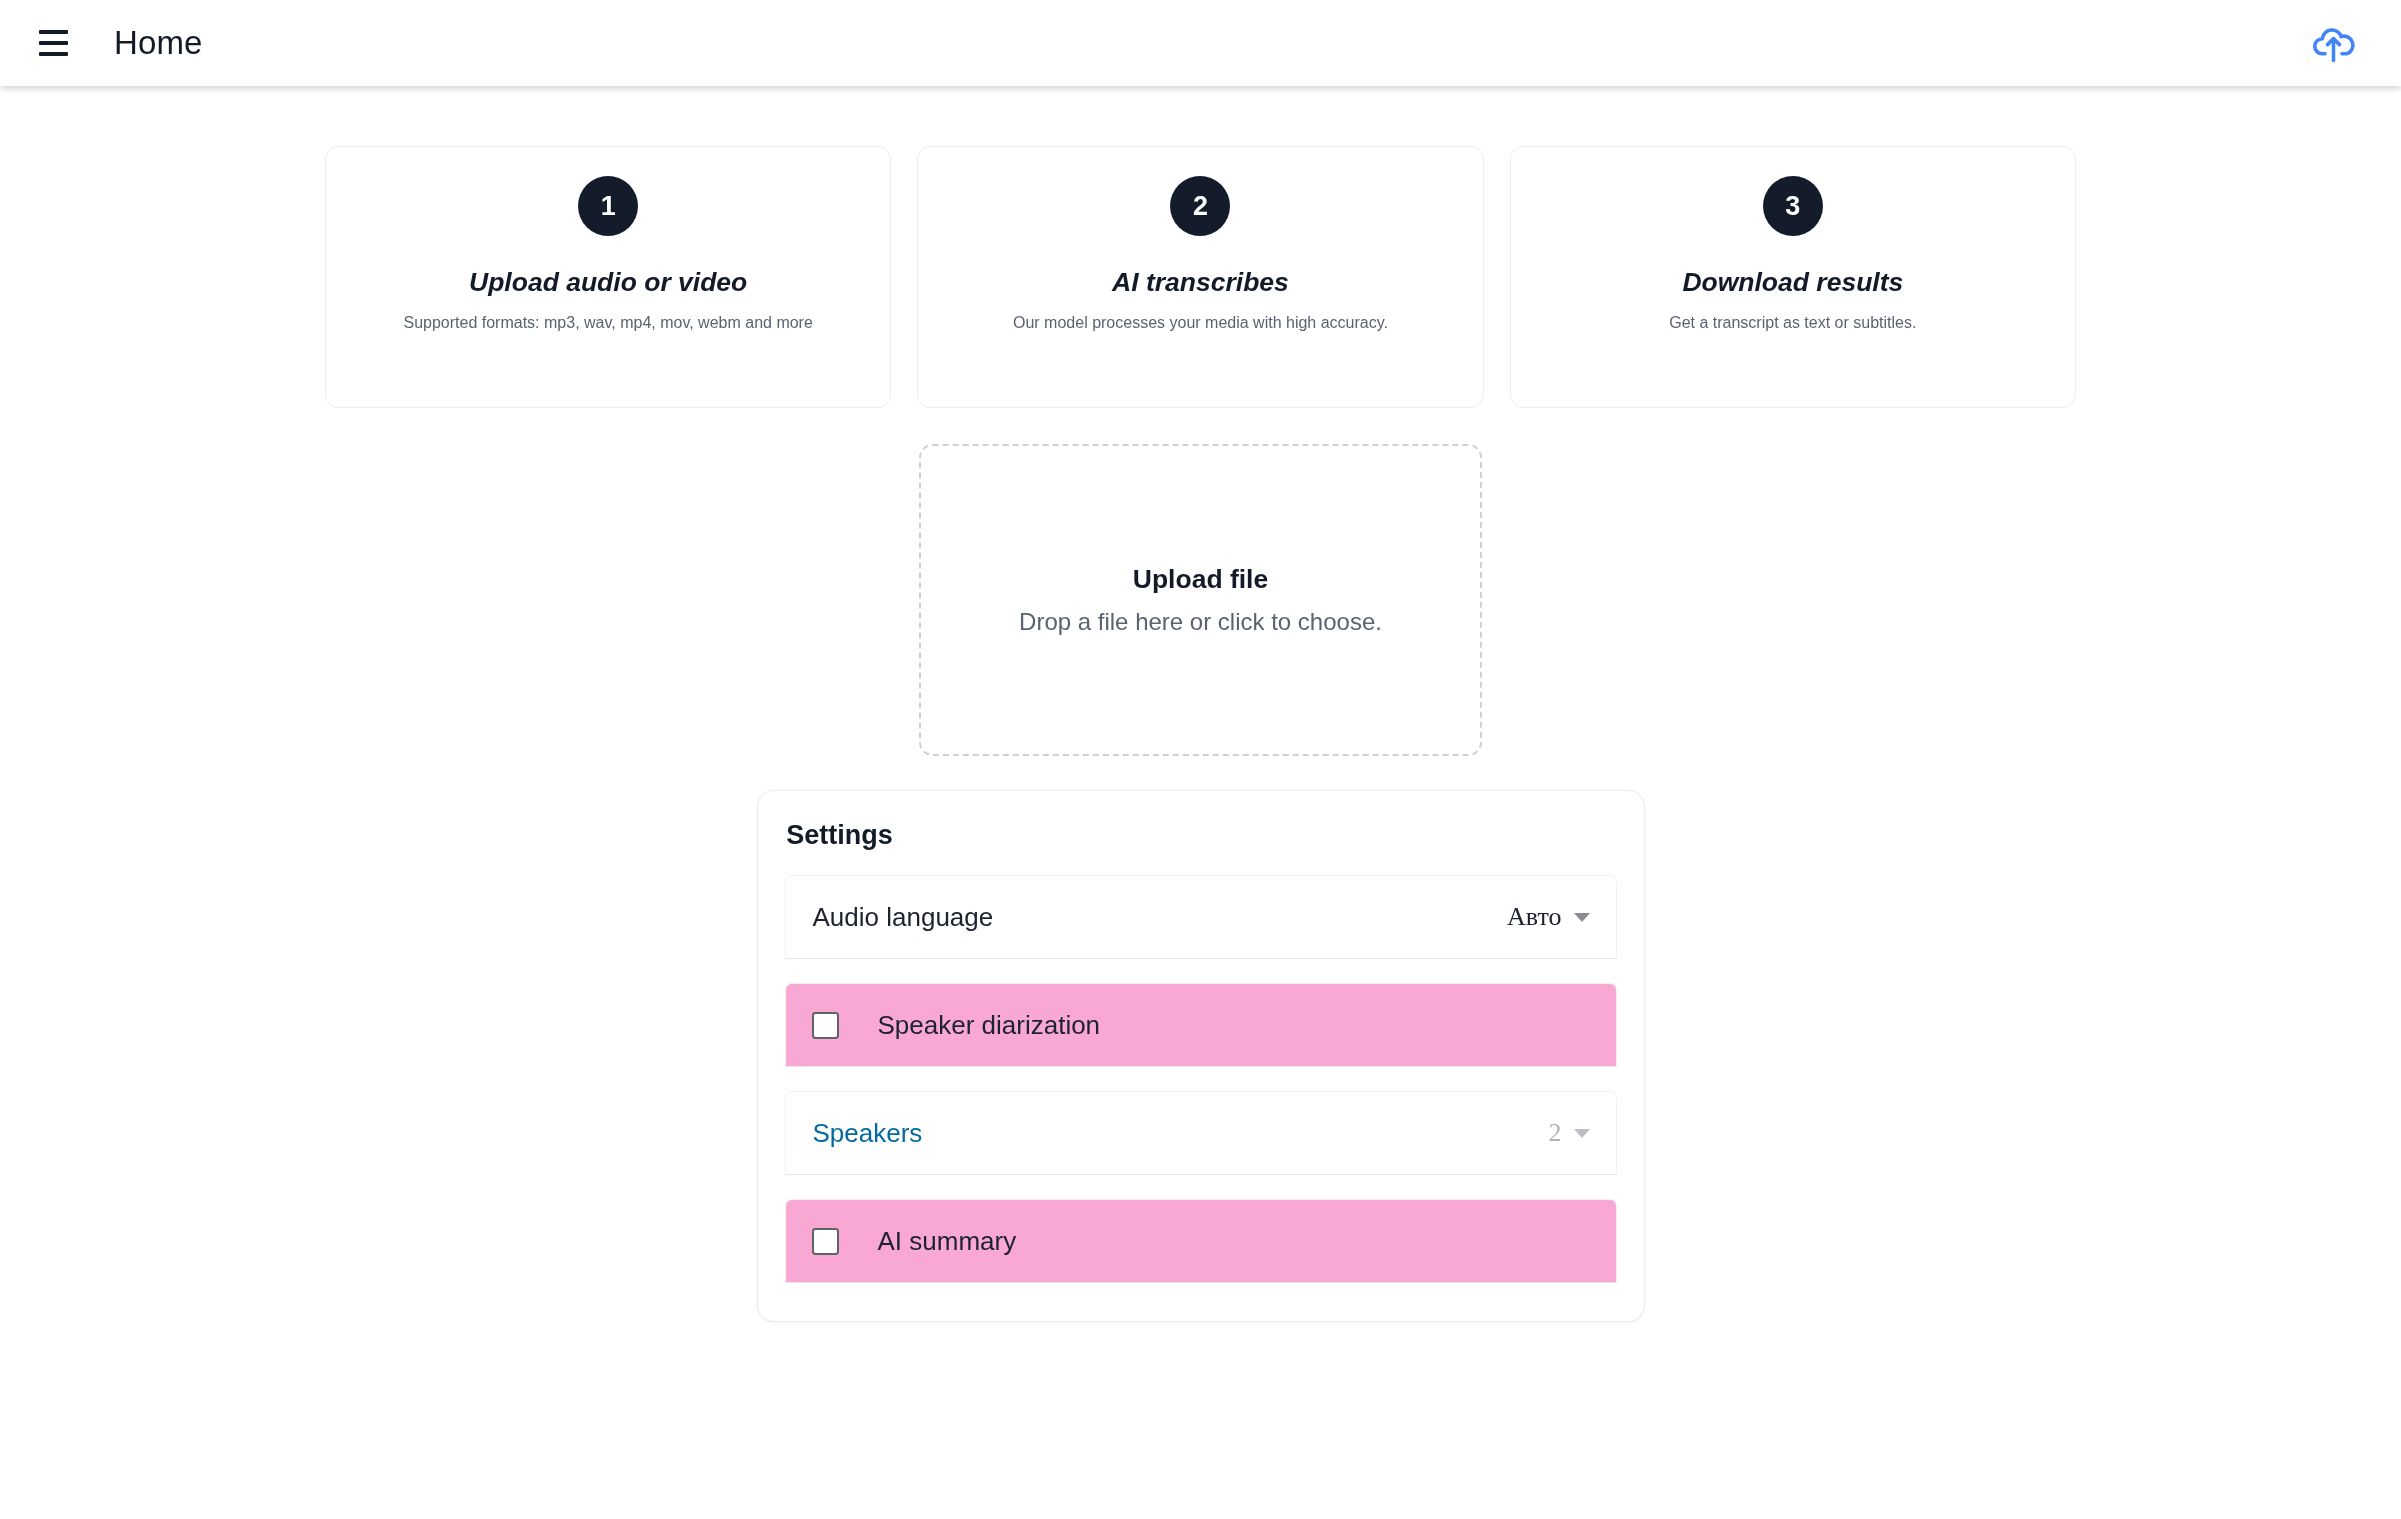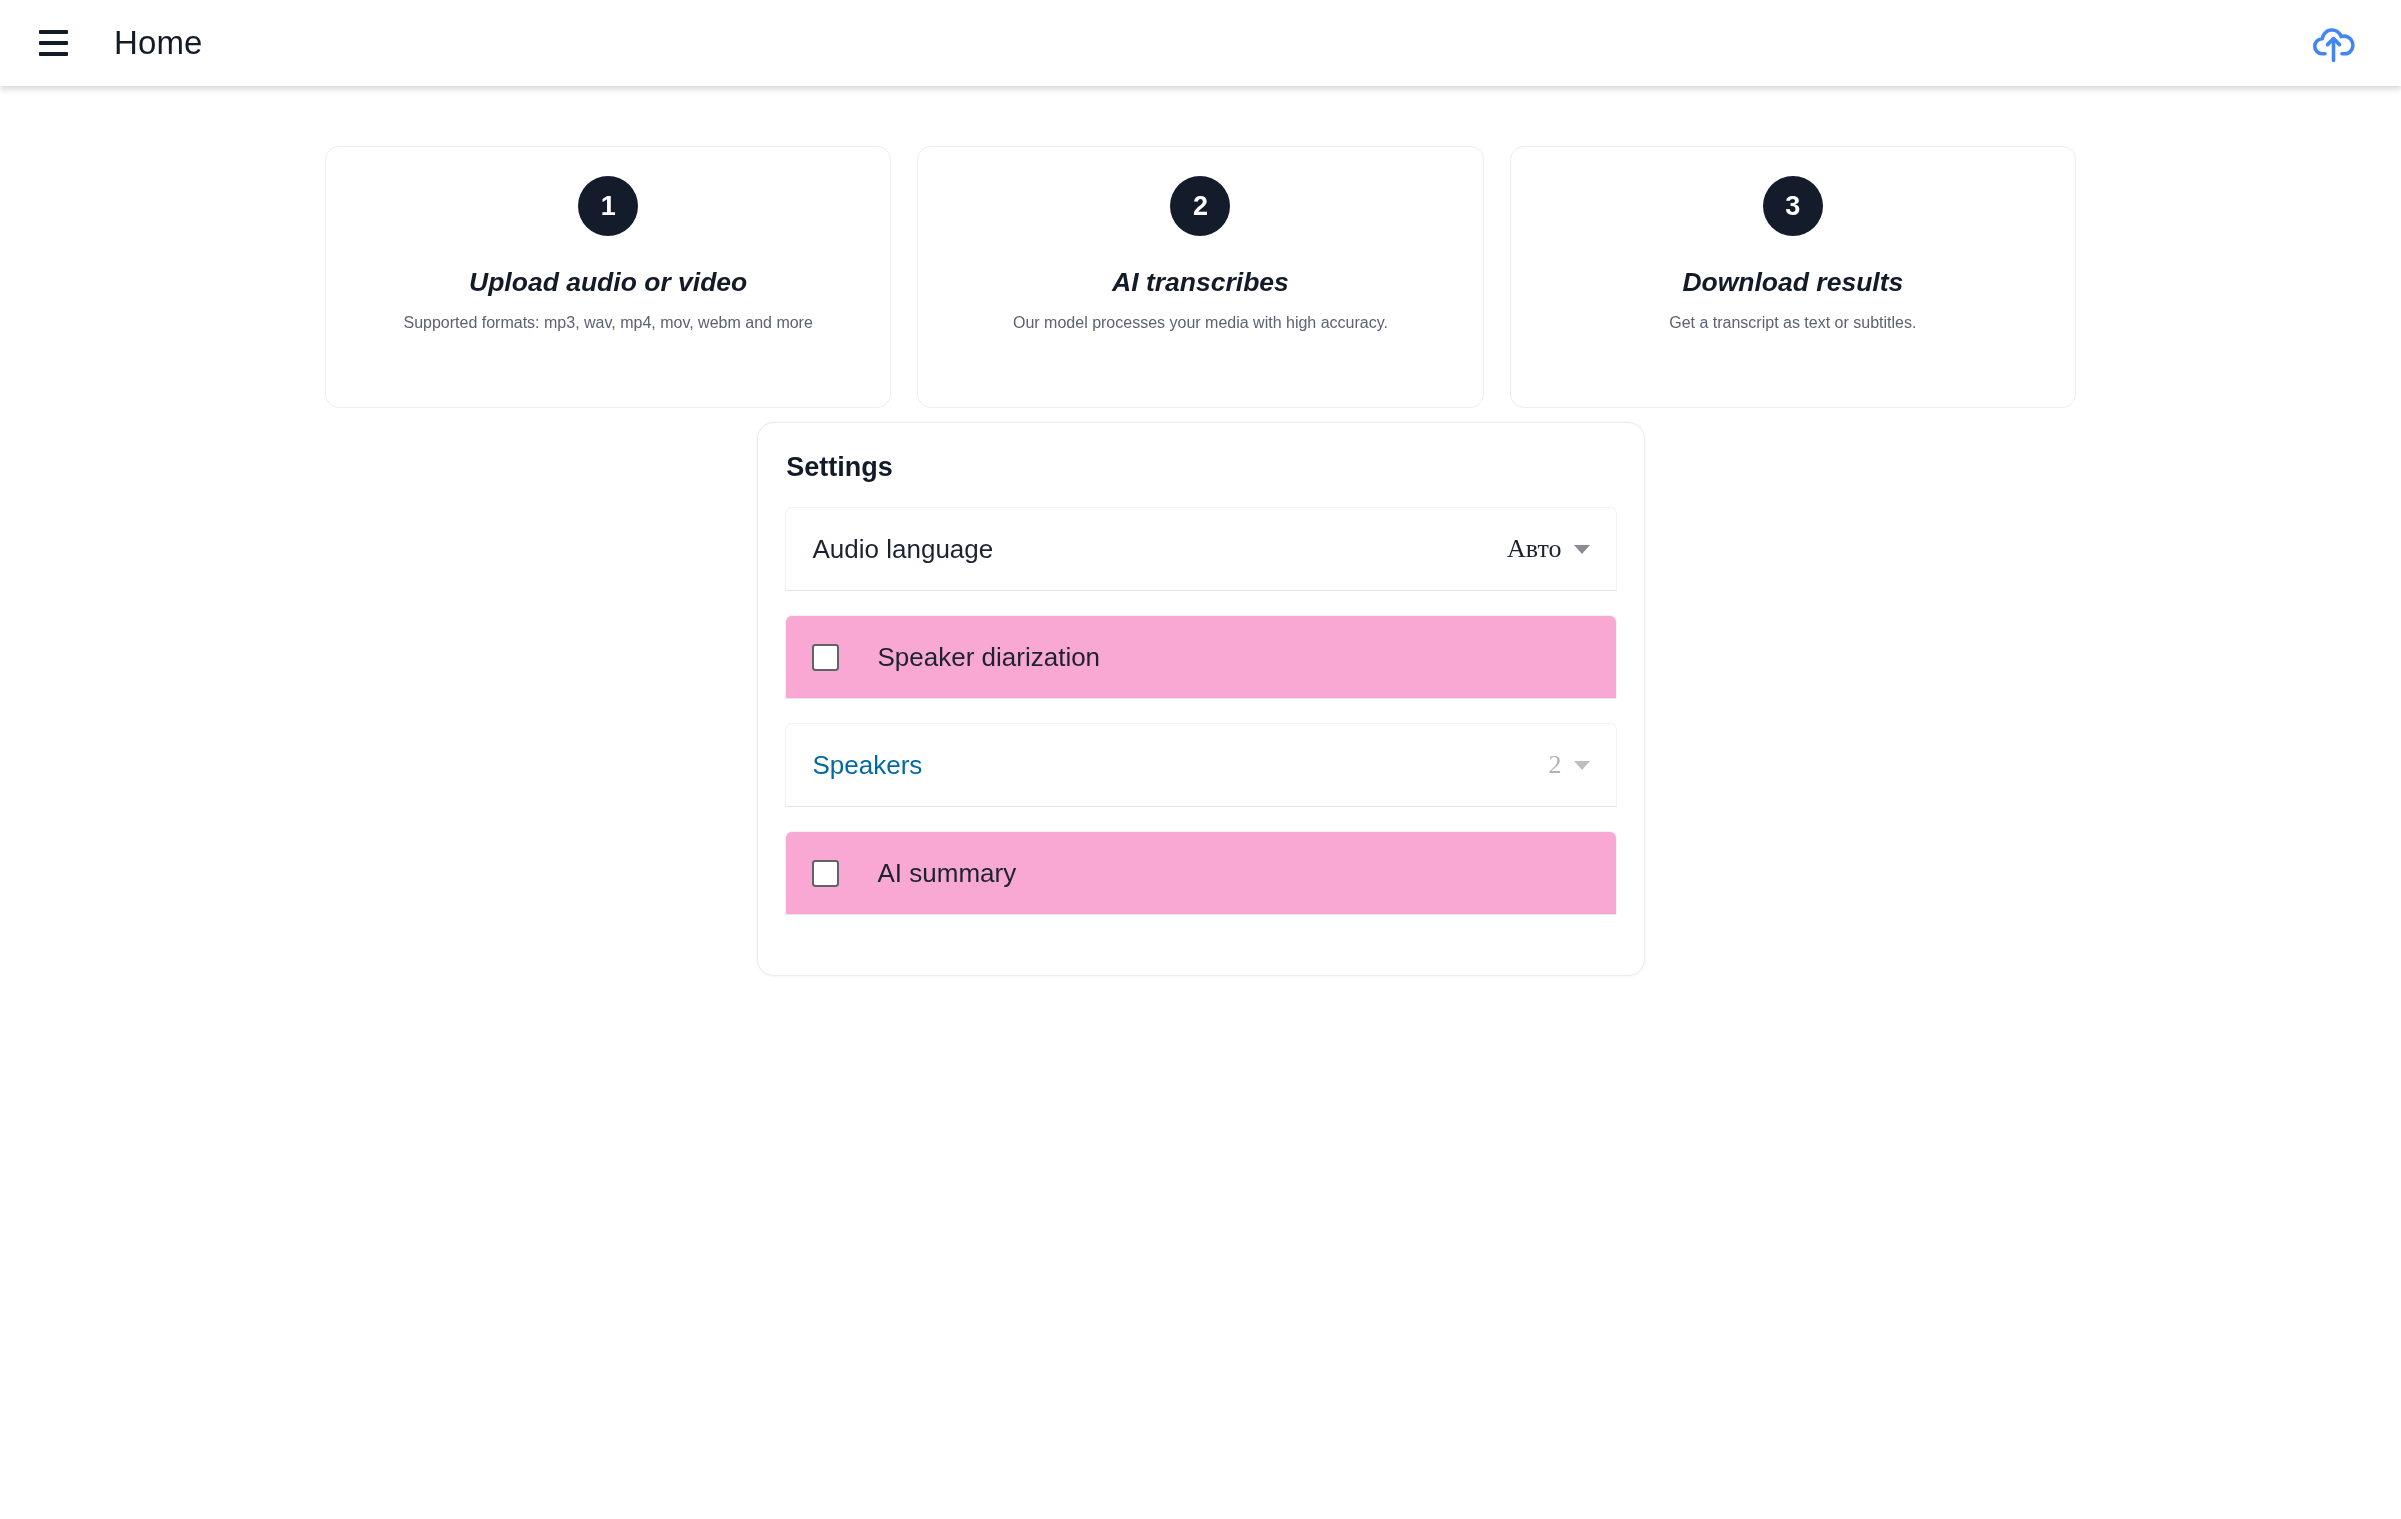--- a/index.html
+++ b/index.html
@@ -128,27 +128,27 @@
     color: #131a28;
   }
   .dropzone-sub {
     margin-top: 13.7px;
     font-size: 24px;
     color: #5b6270;
   }
 
   
   .settings-card {
-    margin-top: 14px;
+    margin-top: 34px;
     width: 888px;
     background: #ffffff;
     border: 1.7px solid #ececef;
     border-radius: 17px;
     box-shadow: 0 0.9px 2.6px rgba(0,0,0,0.05);
-    padding: 29px 27px 60px;
+    padding: 29px 27px 38px;
   }
   .settings-title {
     font-size: 27px;
     font-weight: 700;
     color: #131a28;
     padding-left: 1.7px;
   }
 
   .field-row {
     margin-top: 24px;
@@ -252,20 +252,24 @@
     </div>
 
     <div class="step-card">
       <div class="step-badge">3</div>
       <div class="step-title">Download results</div>
       <div class="step-desc">Get a transcript as text or subtitles.</div>
     </div>
 
   </section>
 
+  <section class="dropzone">
+    <div class="dropzone-title">Upload file</div>
+    <div class="dropzone-sub">Drop a file here or click to choose.</div>
+  </section>
 
   <section class="settings-card">
     <div class="settings-title">Settings</div>
 
     <div class="field-row">
       <span class="field-label">Audio language</span>
       <span class="field-spacer"></span>
       <span class="field-value">Авто</span>
       <span class="caret"></span>
     </div>

